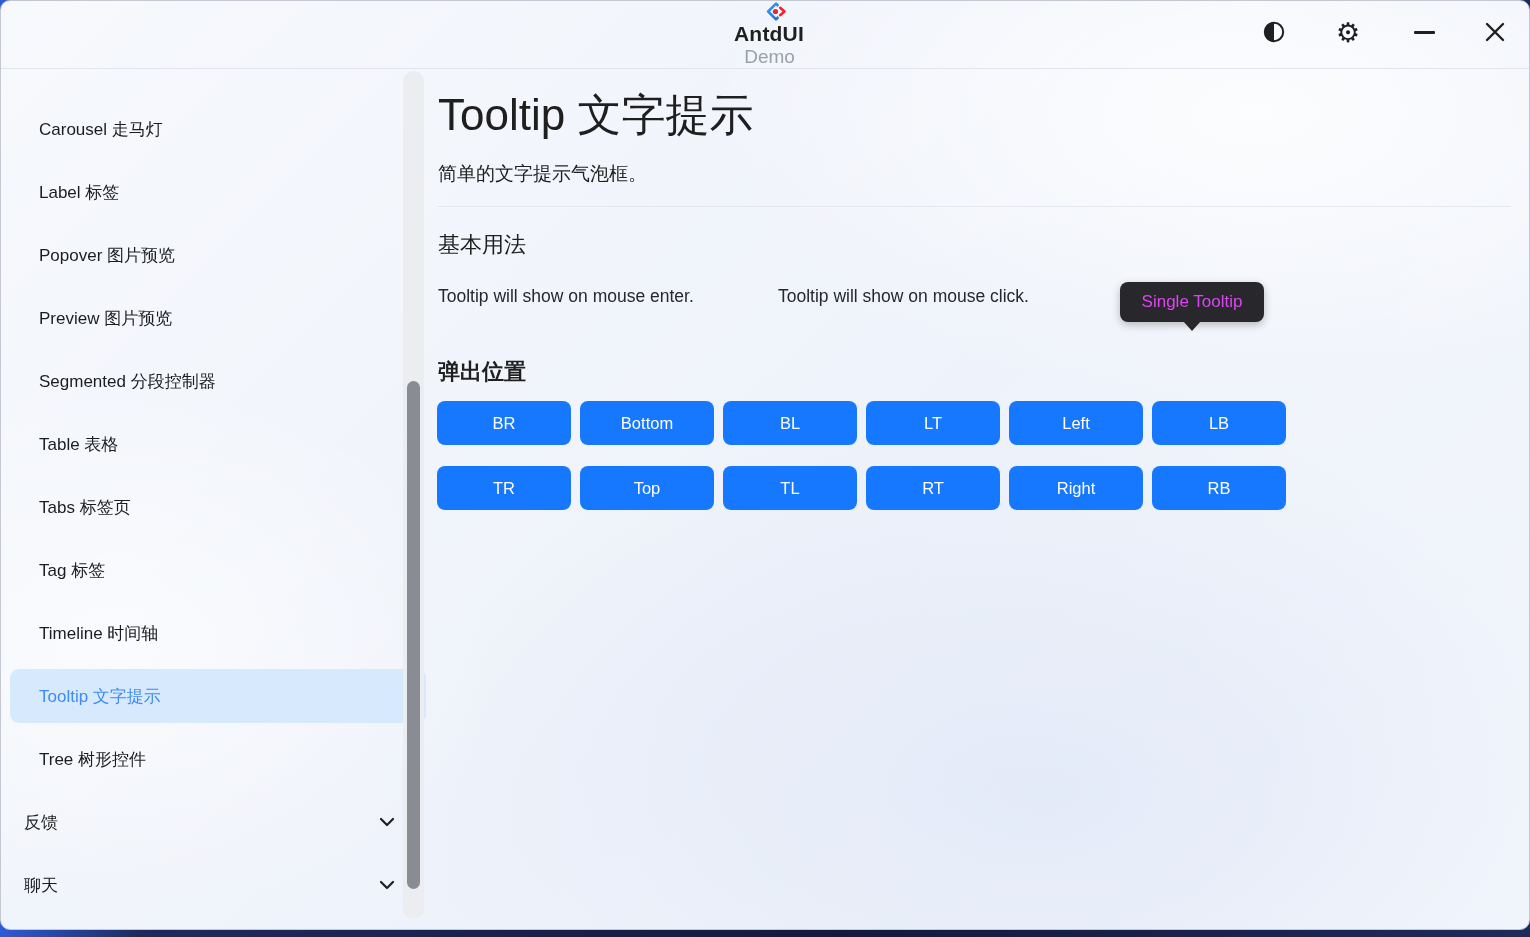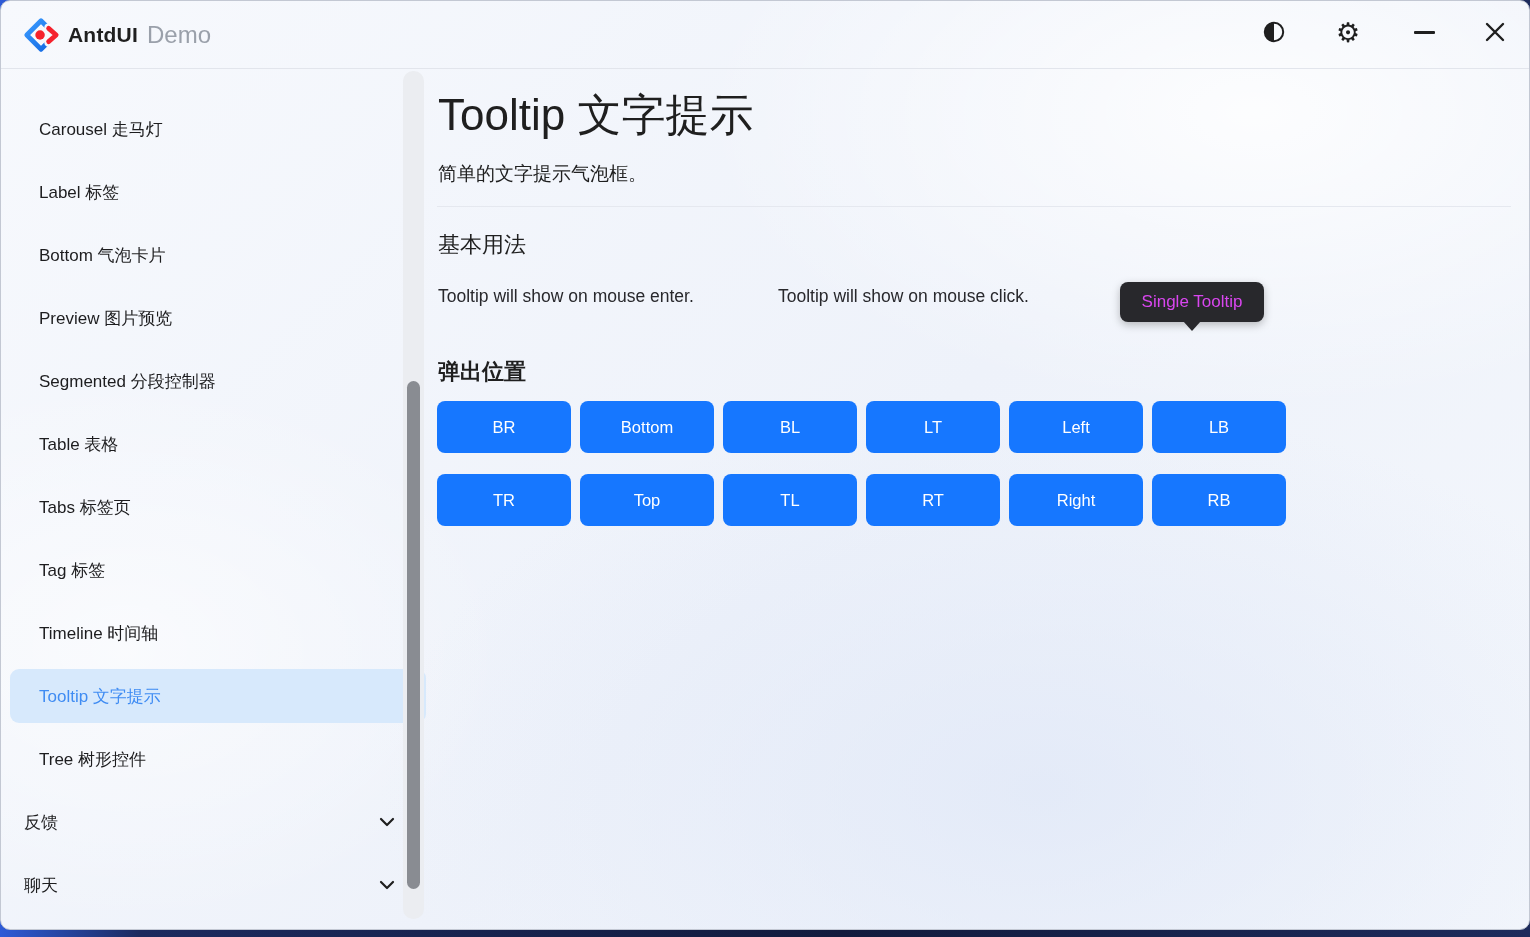--- a/index.html
+++ b/index.html
@@ -18,25 +18,25 @@
     background:
       radial-gradient(900px 480px at 82% 12%, rgba(255,255,255,.85), rgba(255,255,255,0) 62%),
       radial-gradient(1100px 650px at 68% 85%, rgba(223,231,247,.75), rgba(223,231,247,0) 60%),
       radial-gradient(700px 500px at 8% 70%, rgba(255,255,255,.6), rgba(255,255,255,0) 55%),
       linear-gradient(135deg,#f7f9fd 0%,#eef2fa 55%,#f4f7fc 100%);
   }
   
   .titlebar {
     position:absolute; left:0; top:0; right:0; height:68px;
     border-bottom:1px solid #e2e5ec;
-    display:flex; align-items:center;
+    display:flex; align-items:center;flex-direction:column;
   }
   .logo { margin-left:21px; width:38px; height:38px; display:block; }
   .brand { margin-left:8px; font-size:21px; font-weight:600; color:#1f1f1f; letter-spacing:.2px; }
-  .brand-suffix { margin-left:9px; font-size:24px; font-weight:400; color:#9aa0aa; }
+  .brand-suffix { margin-left:9px; font-size:19px; font-weight:400; color:#9aa0aa; }
   .win-btn {
     position:absolute; top:12px; width:38px; height:38px;
     display:flex; align-items:center; justify-content:center;
     background:transparent; border:none; cursor:pointer;
   }
   .btn-theme    { left:1254px; }
   .btn-settings { left:1328px; }
   .btn-min      { left:1404px; }
   .btn-close    { left:1475px; }
   .gear-glyph { font-family:"DejaVu Sans",sans-serif; font-size:27px; line-height:1; color:#1f1f1f; }
@@ -88,21 +88,21 @@
     border-left:9px solid transparent; border-right:9px solid transparent;
     border-top:10px solid #28282c;
   }
   
   .btn-grid {
     position:absolute; left:0; top:331px;
     display:grid; grid-template-columns:repeat(6,134px);
     column-gap:9px; row-gap:21px;
   }
   .pos-btn {
-    height:52px; border:none; border-radius:8px;
+    height:44px; border:none; border-radius:8px;
     background:#1677ff; color:#ffffff; font-size:16.5px;
     font-family:"Liberation Sans","DejaVu Sans",sans-serif;
     display:flex; align-items:center; justify-content:center;
     cursor:pointer;
   }
 </style>
 </head>
 <body>
 
 <div class="window">
@@ -144,21 +144,21 @@
 
   <div class="sidebar">
     <div class="side-list">
       <div class="side-row">
           <span class="lbl">Carousel 走马灯</span>
         </div>
       <div class="side-row">
           <span class="lbl">Label 标签</span>
         </div>
       <div class="side-row">
-          <span class="lbl">Bottom 气泡卡片</span>
+          <span class="lbl">Popover 图片预览</span>
         </div>
       <div class="side-row">
           <span class="lbl">Preview 图片预览</span>
         </div>
       <div class="side-row">
           <span class="lbl">Segmented 分段控制器</span>
         </div>
       <div class="side-row">
           <span class="lbl">Table 表格</span>
         </div>

